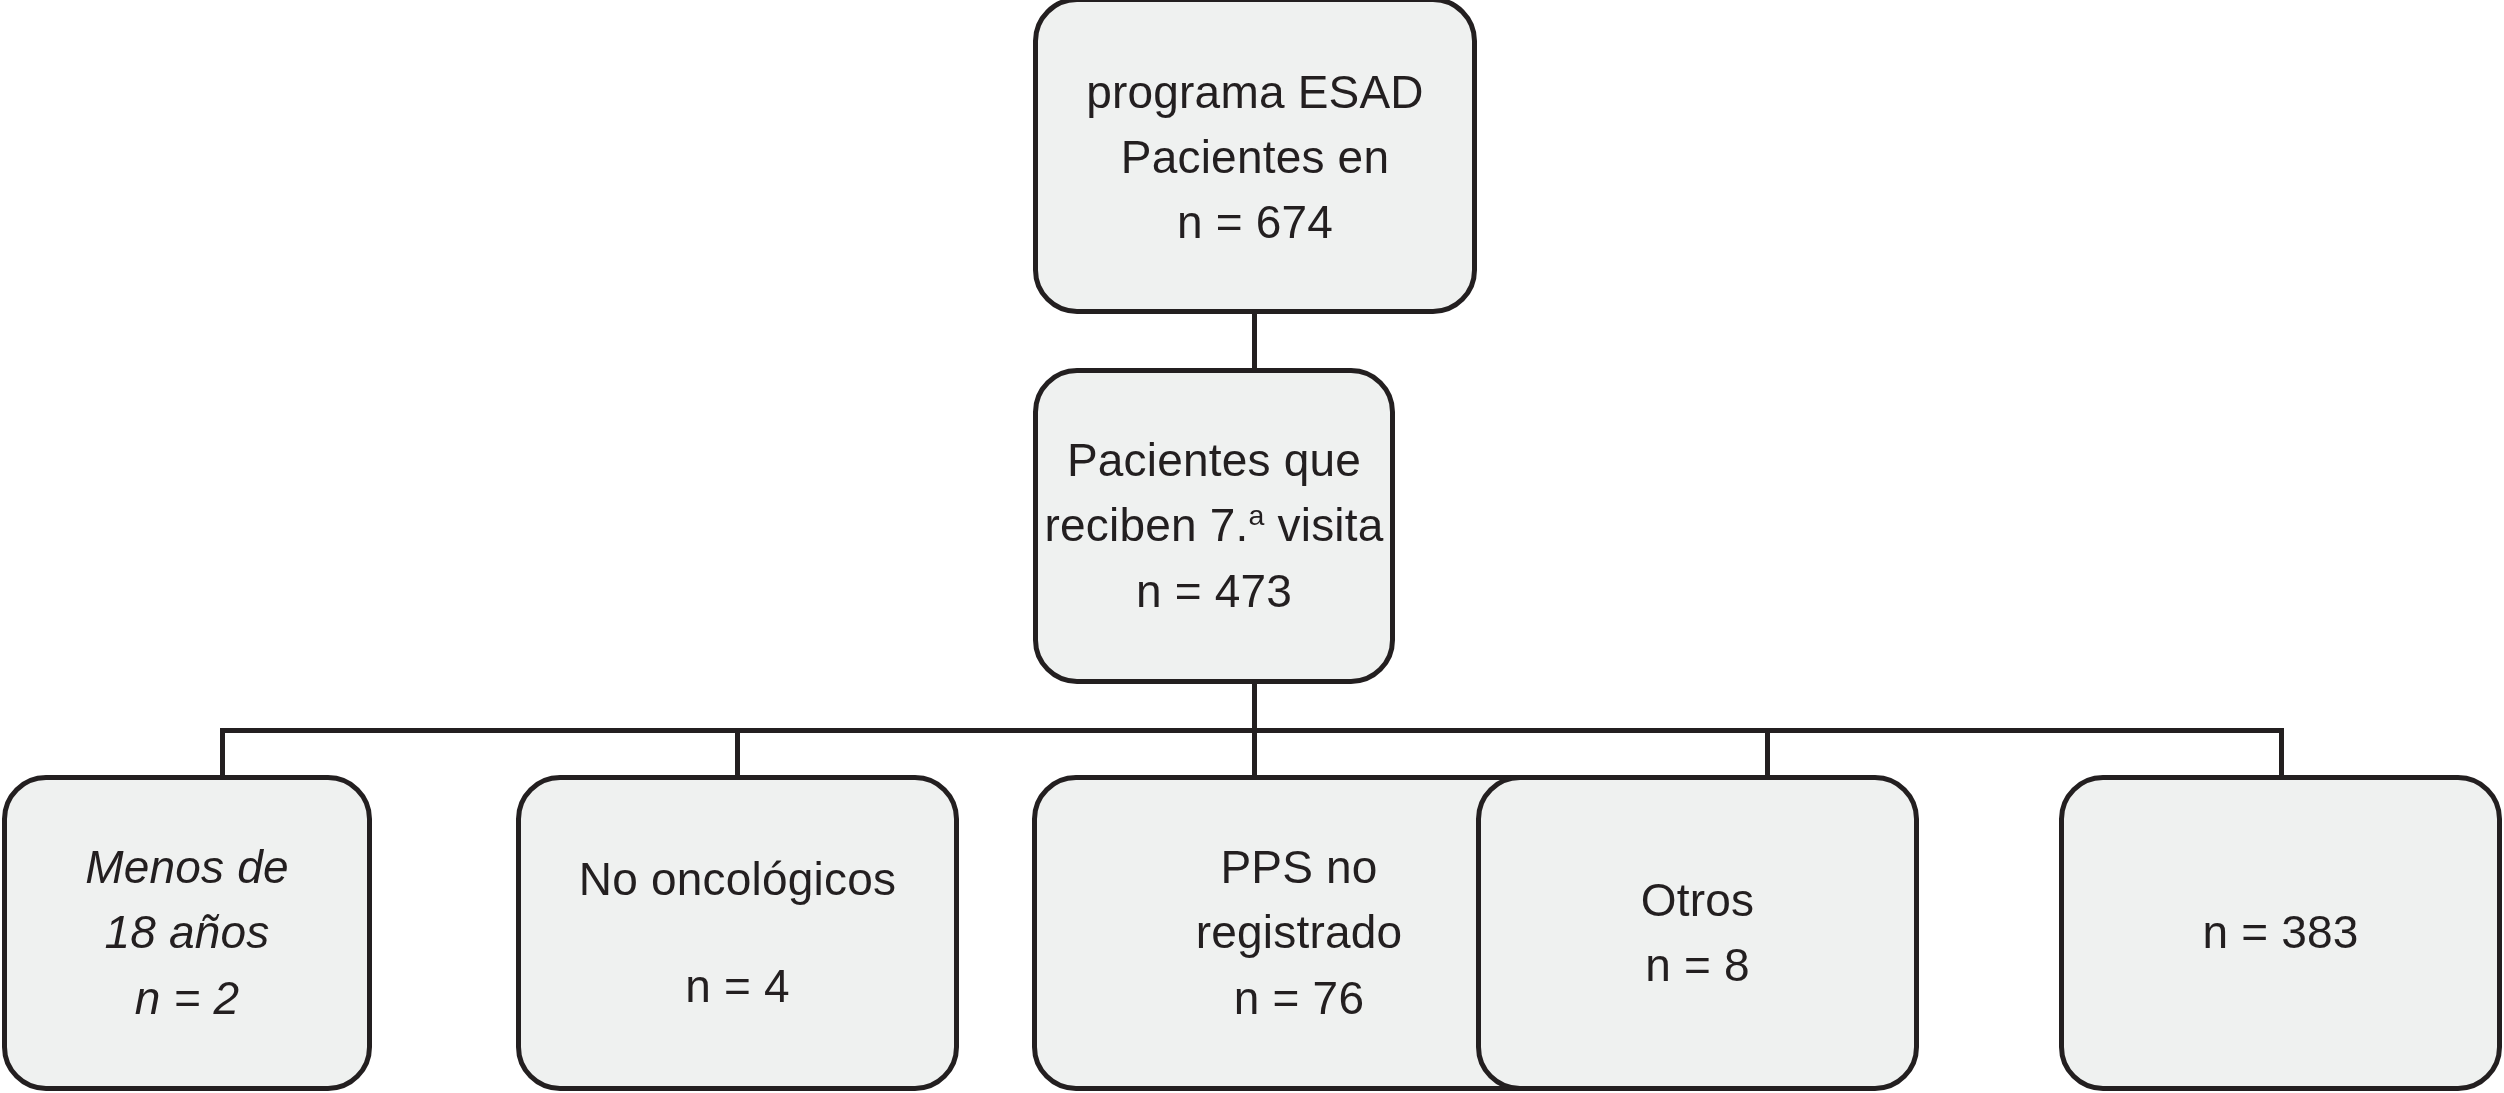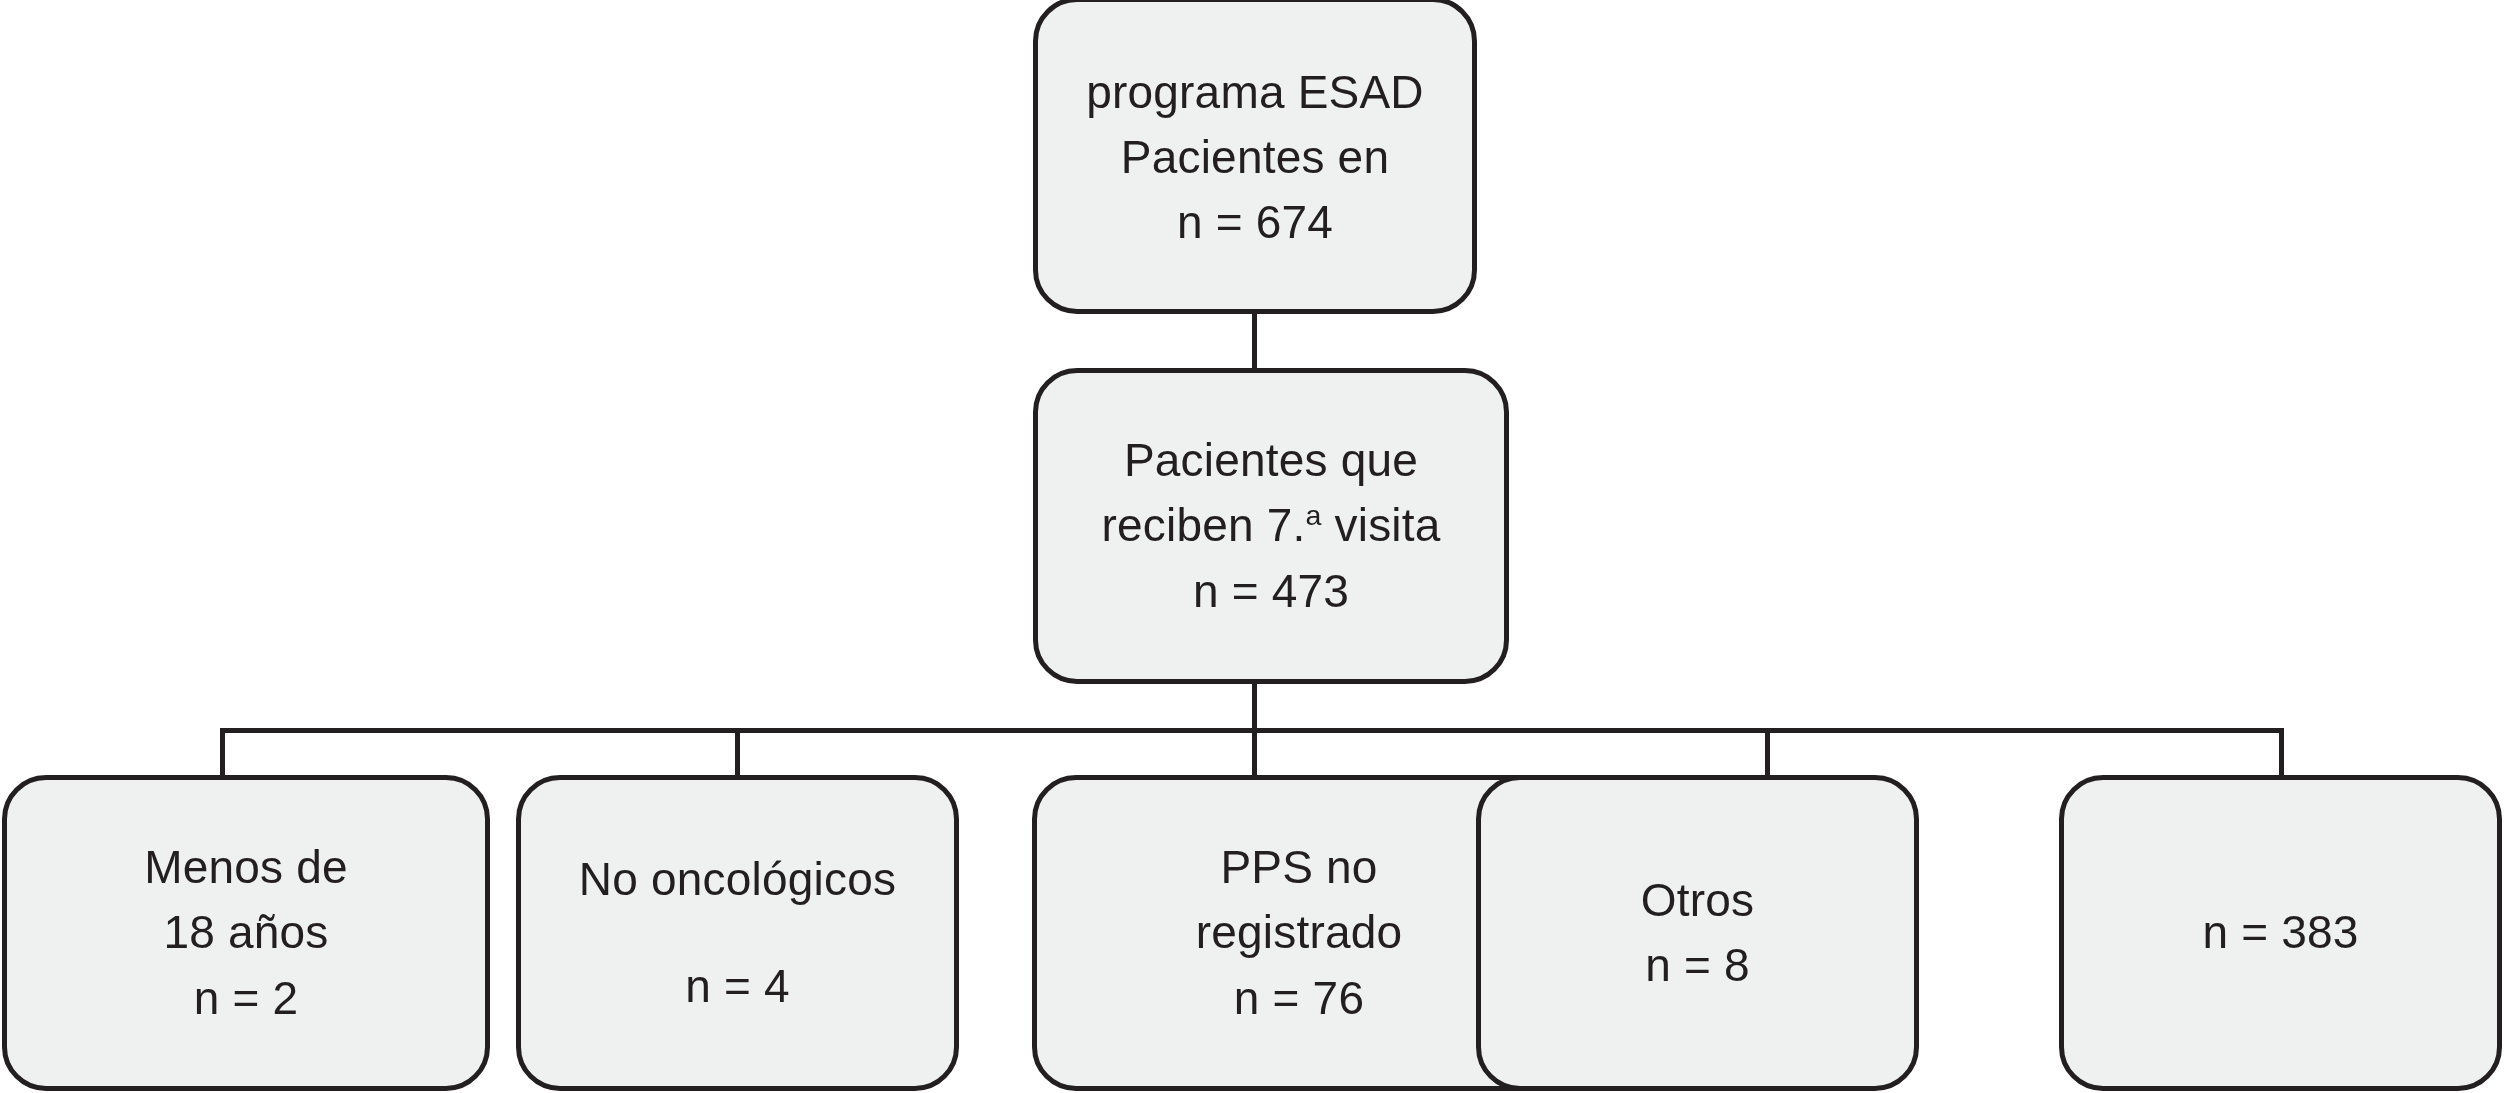--- a/index.html
+++ b/index.html
@@ -47,28 +47,28 @@
   .node.root {
     left: 1033px;
     top: -3px;
     width: 444px;
     height: 317px;
     padding-top: 4px;
   }
   .node.stage2 {
     left: 1033px;
     top: 368px;
-    width: 476px;
+    width: 362px;
     height: 316px;
   }
   .leaf {
     top: 775px;
     height: 316px;
   }
-  .leaf-0 { left: 2px;    width: 488px; }
+  .leaf-0 { left: 2px;    width: 370px; font-style: italic; }
   .leaf-1 { left: 516px;  width: 443px; gap: 41px; }
   .leaf-2 { left: 1032px; width: 534px; }
   .leaf-3 { left: 1476px; width: 443px; }
   .leaf-4 { left: 2059px; width: 443px; }
   sup.ord {
     font-size: 0.62em;
     vertical-align: super;
     line-height: 0;
   }
 </style>

